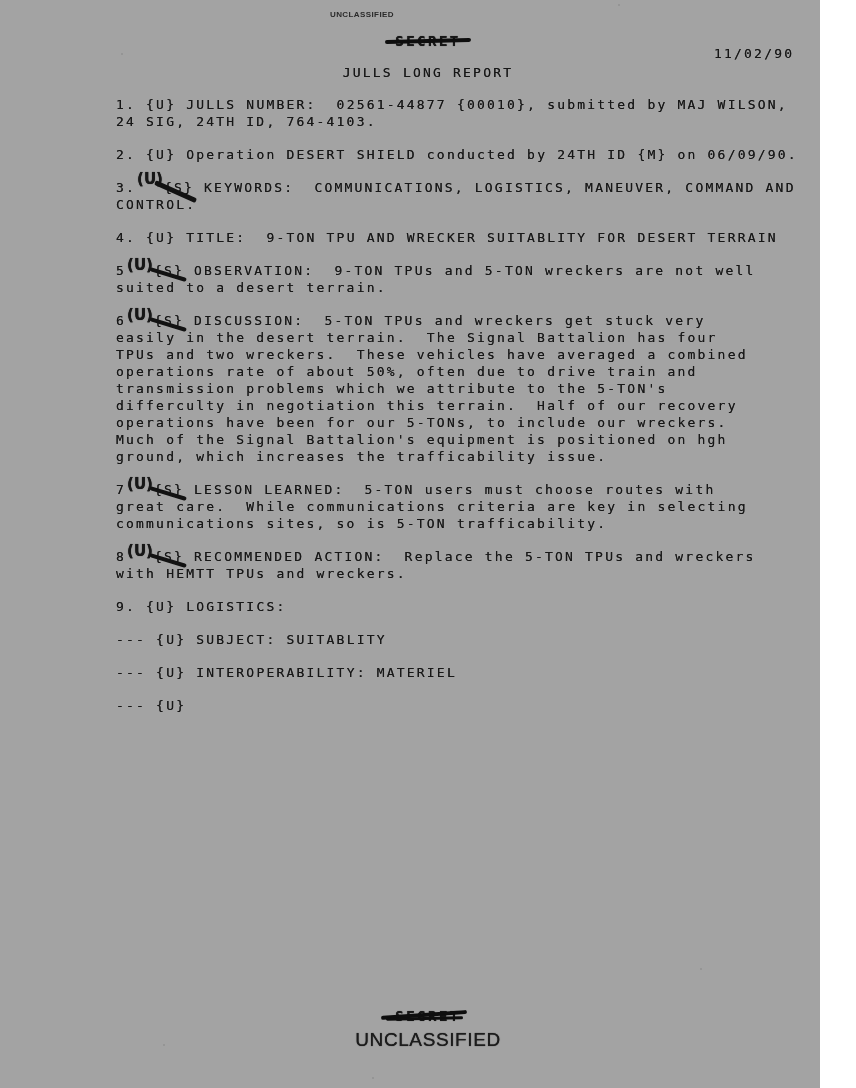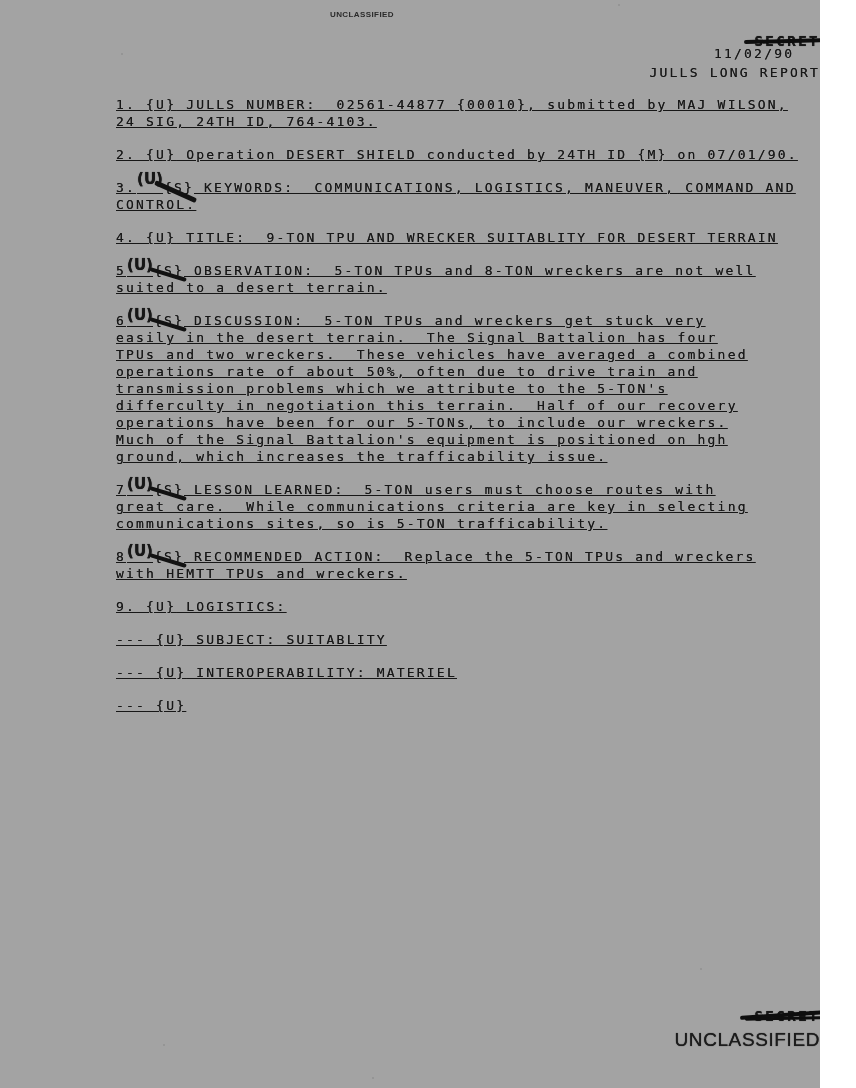--- a/index.html
+++ b/index.html
@@ -4,38 +4,38 @@
 <style>
   html,body { margin:0; padding:0; background:#ffffff; }
   .page {
     position:relative; width:820px; height:1088px;
     background:#a3a3a3; overflow:hidden;
     font-family:"DejaVu Sans Mono", monospace;
     color:#171717;
   }
   .mono { font-size:13px; line-height:17px; letter-spacing:2.2px;
           text-shadow:0 0 0.6px rgba(20,20,20,0.75); }
-  .centered { position:absolute; left:36px; right:0; text-align:right; }
+  .centered { position:absolute; left:36px; right:0; text-align:center; }
 
   
   .stamp-top { position:absolute; left:330px; top:10px;
     font-family:"Liberation Sans", sans-serif; font-size:8px; font-weight:bold;
     letter-spacing:0.4px; color:#2a2a2a; }
   .secret-top-row { top:31px; }
   .secret-word { position:relative; display:inline-block; font-weight:bold;
     font-size:14px; letter-spacing:2.5px; text-shadow:0 0 0.7px #000; }
   .strike-bar { position:absolute; background:#0e0e0e; border-radius:2px; }
   .secret-top-row .strike-bar { left:-10px; right:-10px; top:6px; height:4px;
     transform:rotate(-1.5deg); }
   .date { position:absolute; left:714px; top:45px; }
   .title-row { top:64px; }
 
   
   .doc-body { position:absolute; left:116px; top:96px; width:724px; }
-  .para { white-space:pre; margin:0 0 16px 0;text-decoration:underline; }
+  .para { white-space:pre; margin:0 0 16px 0; }
   .hand-u { font-family:"DejaVu Sans", sans-serif; font-weight:bold;
     font-size:15px; letter-spacing:0; position:relative; top:-5px;
     margin:0 1px; text-shadow:0 0 0.8px #000; }
   .hand-u.raise-more { top:-8px; }
   .struck { position:relative; display:inline-block; }
   .pen { position:absolute; left:-4px; top:5px; width:125%; height:4px;
     background:#121212; border-radius:2px; transform:rotate(17deg);
     transform-origin:left center; }
   .pen.big { left:-9px; top:1px; width:150%; height:5px; transform:rotate(24deg); }
 
@@ -63,28 +63,28 @@
   <div class="centered secret-top-row"><span class="secret-word"><span>SECRET</span><span class="strike-bar"></span></span></div>
 
   <div class="date mono">11/02/90</div>
 
   <div class="centered title-row mono">JULLS LONG REPORT</div>
 
   <div class="doc-body">
     <div class="para mono"><span>1.</span><span> {U}</span><span> JULLS NUMBER:  02561-44877 {00010}, submitted by MAJ WILSON,
 24 SIG, 24TH ID, 764-4103.</span></div>
 
-    <div class="para mono"><span>2.</span><span> {U}</span><span> Operation DESERT SHIELD conducted by 24TH ID {M} on 07/01/90.</span></div>
+    <div class="para mono"><span>2.</span><span> {U}</span><span> Operation DESERT SHIELD conducted by 24TH ID {M} on 06/09/90.</span></div>
 
     <div class="para mono"><span>3.</span><span class="hand-u raise-more">(U)</span><span class="struck"><span>{S}</span><span class="pen big"></span></span><span> KEYWORDS:  COMMUNICATIONS, LOGISTICS, MANEUVER, COMMAND AND
 CONTROL.</span></div>
 
     <div class="para mono"><span>4.</span><span> {U}</span><span> TITLE:  9-TON TPU AND WRECKER SUITABLITY FOR DESERT TERRAIN</span></div>
 
-    <div class="para mono"><span>5</span><span class="hand-u">(U)</span><span class="struck"><span>{S}</span><span class="pen"></span></span><span> OBSERVATION:  5-TON TPUs and 8-TON wreckers are not well
+    <div class="para mono"><span>5</span><span class="hand-u">(U)</span><span class="struck"><span>{S}</span><span class="pen"></span></span><span> OBSERVATION:  9-TON TPUs and 5-TON wreckers are not well
 suited to a desert terrain.</span></div>
 
     <div class="para mono"><span>6</span><span class="hand-u">(U)</span><span class="struck"><span>{S}</span><span class="pen"></span></span><span> DISCUSSION:  5-TON TPUs and wreckers get stuck very
 easily in the desert terrain.  The Signal Battalion has four
 TPUs and two wreckers.  These vehicles have averaged a combined
 operations rate of about 50%, often due to drive train and
 transmission problems which we attribute to the 5-TON's
 differculty in negotiation this terrain.  Half of our recovery
 operations have been for our 5-TONs, to include our wreckers.
 Much of the Signal Battalion's equipment is positioned on hgh

